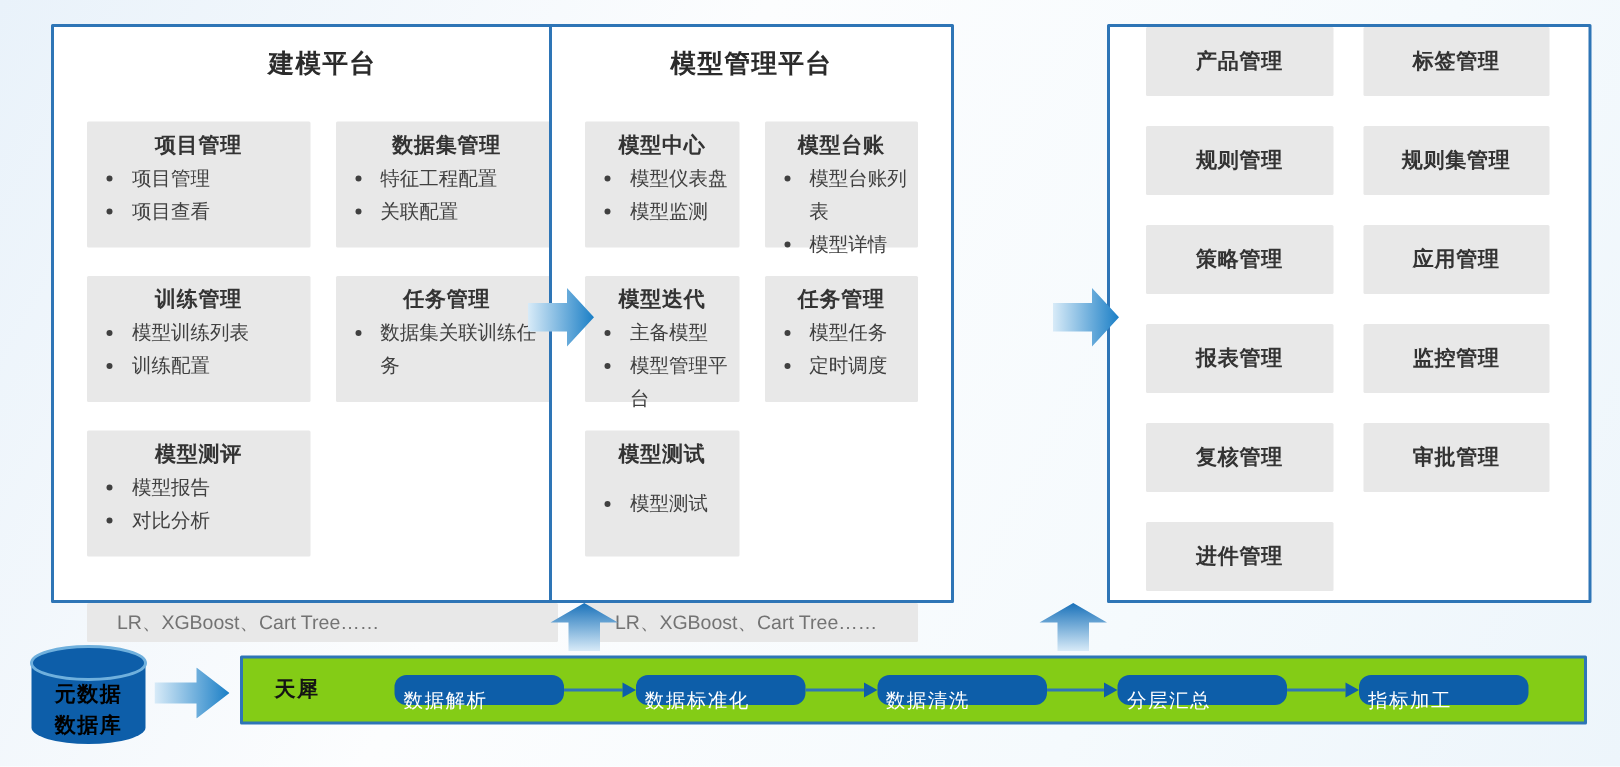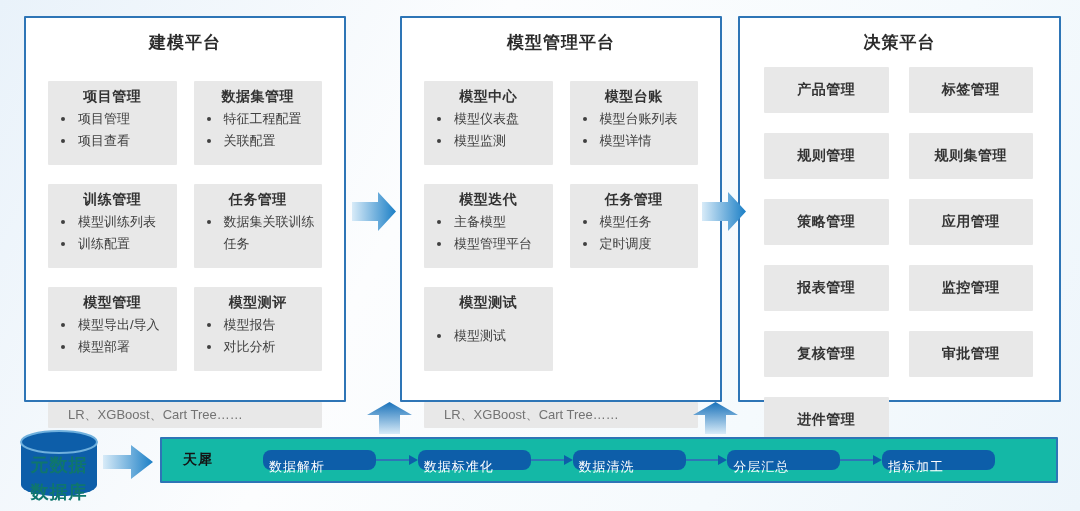--- a/index.html
+++ b/index.html
@@ -8,22 +8,22 @@
     font-family:"Liberation Sans","DejaVu Sans",sans-serif;
     background:linear-gradient(118deg,#e9f2fa 0%,#fcfdfe 38%,#f5fafd 72%,#edf5fb 100%);
   }
   .stage{position:absolute;inset:0;}
 
   
   .panel{
     position:absolute;top:16px;height:386px;background:#ffffff;
     border:2px solid #2e75b6;box-sizing:border-box;border-radius:1px;
   }
-  .panel-1{left:24px;width:322px;}
-  .panel-2{left:400px;width:322px;}
+  .panel-1{left:34px;width:362px;}
+  .panel-2{left:366px;width:270px;}
   .panel-3{left:738px;width:323px;}
   .panel-title{
     text-align:center;font-size:17px;font-weight:bold;color:#2b2b2b;
     margin:13px 0;letter-spacing:1px;
   }
   .cards{
     display:grid;grid-template-columns:1fr 1fr;
     column-gap:17px;row-gap:19px;padding:14px 22px;
   }
   .card{
@@ -56,26 +56,26 @@
   .arrow-r1{left:352px;top:188px;}
   .arrow-r2{left:702px;top:188px;}
   .arrow-u1{left:361px;top:402px;}
   .arrow-u2{left:687px;top:402px;}
   .arrow-db{left:103px;top:445px;}
 
   
   .db-wrap{position:absolute;left:18px;top:429px;width:82px;height:70px;}
   .db-label{
     position:absolute;left:0;top:23px;width:100%;text-align:center;
-    color:#0f766e;font-weight:bold;font-size:18px;line-height:1.5;letter-spacing:1px;
+    color:#000000;font-weight:bold;font-size:14px;line-height:1.5;letter-spacing:1px;
   }
   .bar{
     position:absolute;left:160px;top:437px;width:898px;height:46px;
-    border:2px solid #2e75b6;background:#14b8a6;box-sizing:border-box;
-    display:flex;align-items:center;padding:0 61px 0 21px;border-radius:1px;
+    border:2px solid #2e75b6;background:#84cc16;box-sizing:border-box;
+    display:flex;align-items:center;padding:0 37px 0 21px;border-radius:1px;
   }
   .bar-label{
     font-weight:bold;font-size:14px;color:#141414;margin-right:50px;
     letter-spacing:1px;flex:none;
   }
   .pill{
     background:#0d5ea9;color:#ffffff;font-weight:normal;font-size:13px;
     border-radius:8px;height:20px;line-height:33px;min-width:113px;
     text-align:left;flex:none;padding:0 6px;box-sizing:border-box;
     letter-spacing:1px;
@@ -130,27 +130,20 @@
             <li>训练配置</li>
           </ul>
         </div>
         <div class="card">
           <div class="card-title">任务管理</div>
           <ul class="card-list">
             <li>数据集关联训练任务</li>
           </ul>
         </div>
         <div class="card">
-          <div class="card-title">模型管理</div>
-          <ul class="card-list">
-            <li>模型导出/导入</li>
-            <li>模型部署</li>
-          </ul>
-        </div>
-        <div class="card">
           <div class="card-title">模型测评</div>
           <ul class="card-list">
             <li>模型报告</li>
             <li>对比分析</li>
           </ul>
         </div>
       </div>
     <div class="panel-footer">LR、XGBoost、Cart Tree……</div>
   </div>
 
@@ -189,21 +182,20 @@
           <div class="card-title">模型测试</div>
           <ul class="card-list">
             <li>模型测试</li>
           </ul>
         </div>
       </div>
     <div class="panel-footer">LR、XGBoost、Cart Tree……</div>
   </div>
 
   <div class="panel panel-3">
-    <div class="panel-title">决策平台</div>
     <div class="cards cards-plain">
         <div class="card card-plain">
           <div class="card-title">产品管理</div>
         </div>
         <div class="card card-plain">
           <div class="card-title">标签管理</div>
         </div>
         <div class="card card-plain">
           <div class="card-title">规则管理</div>
         </div>

